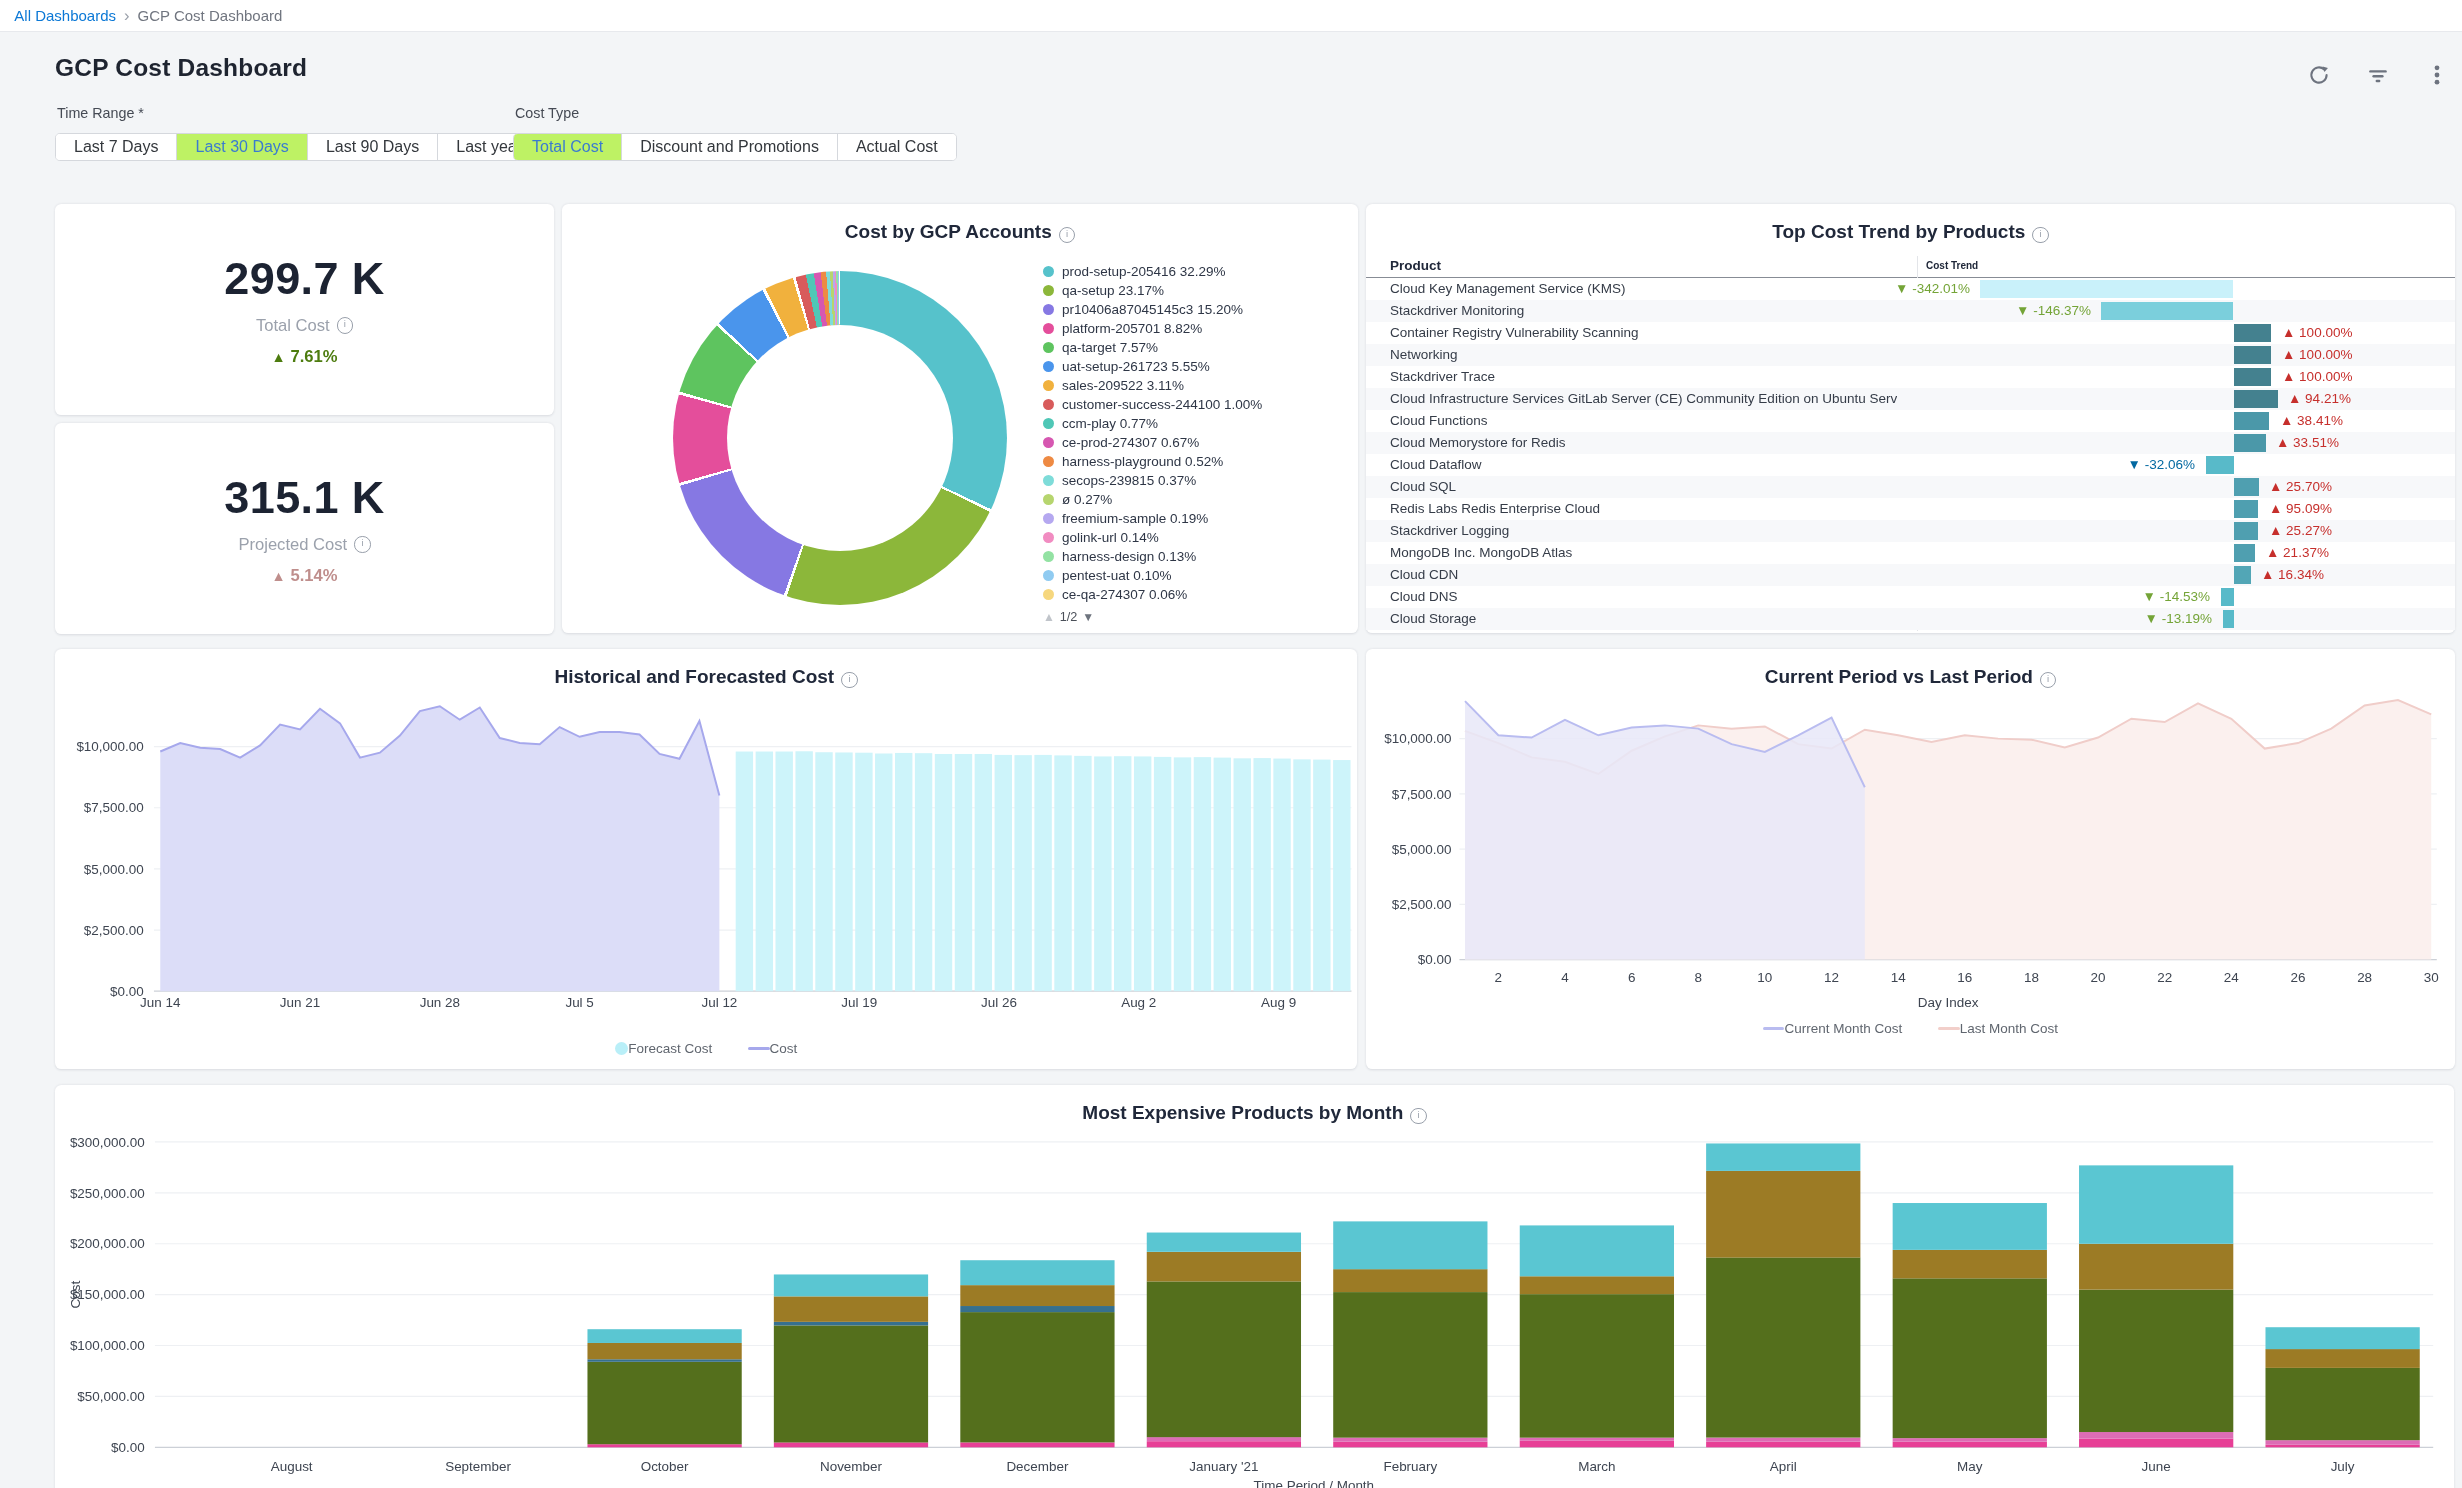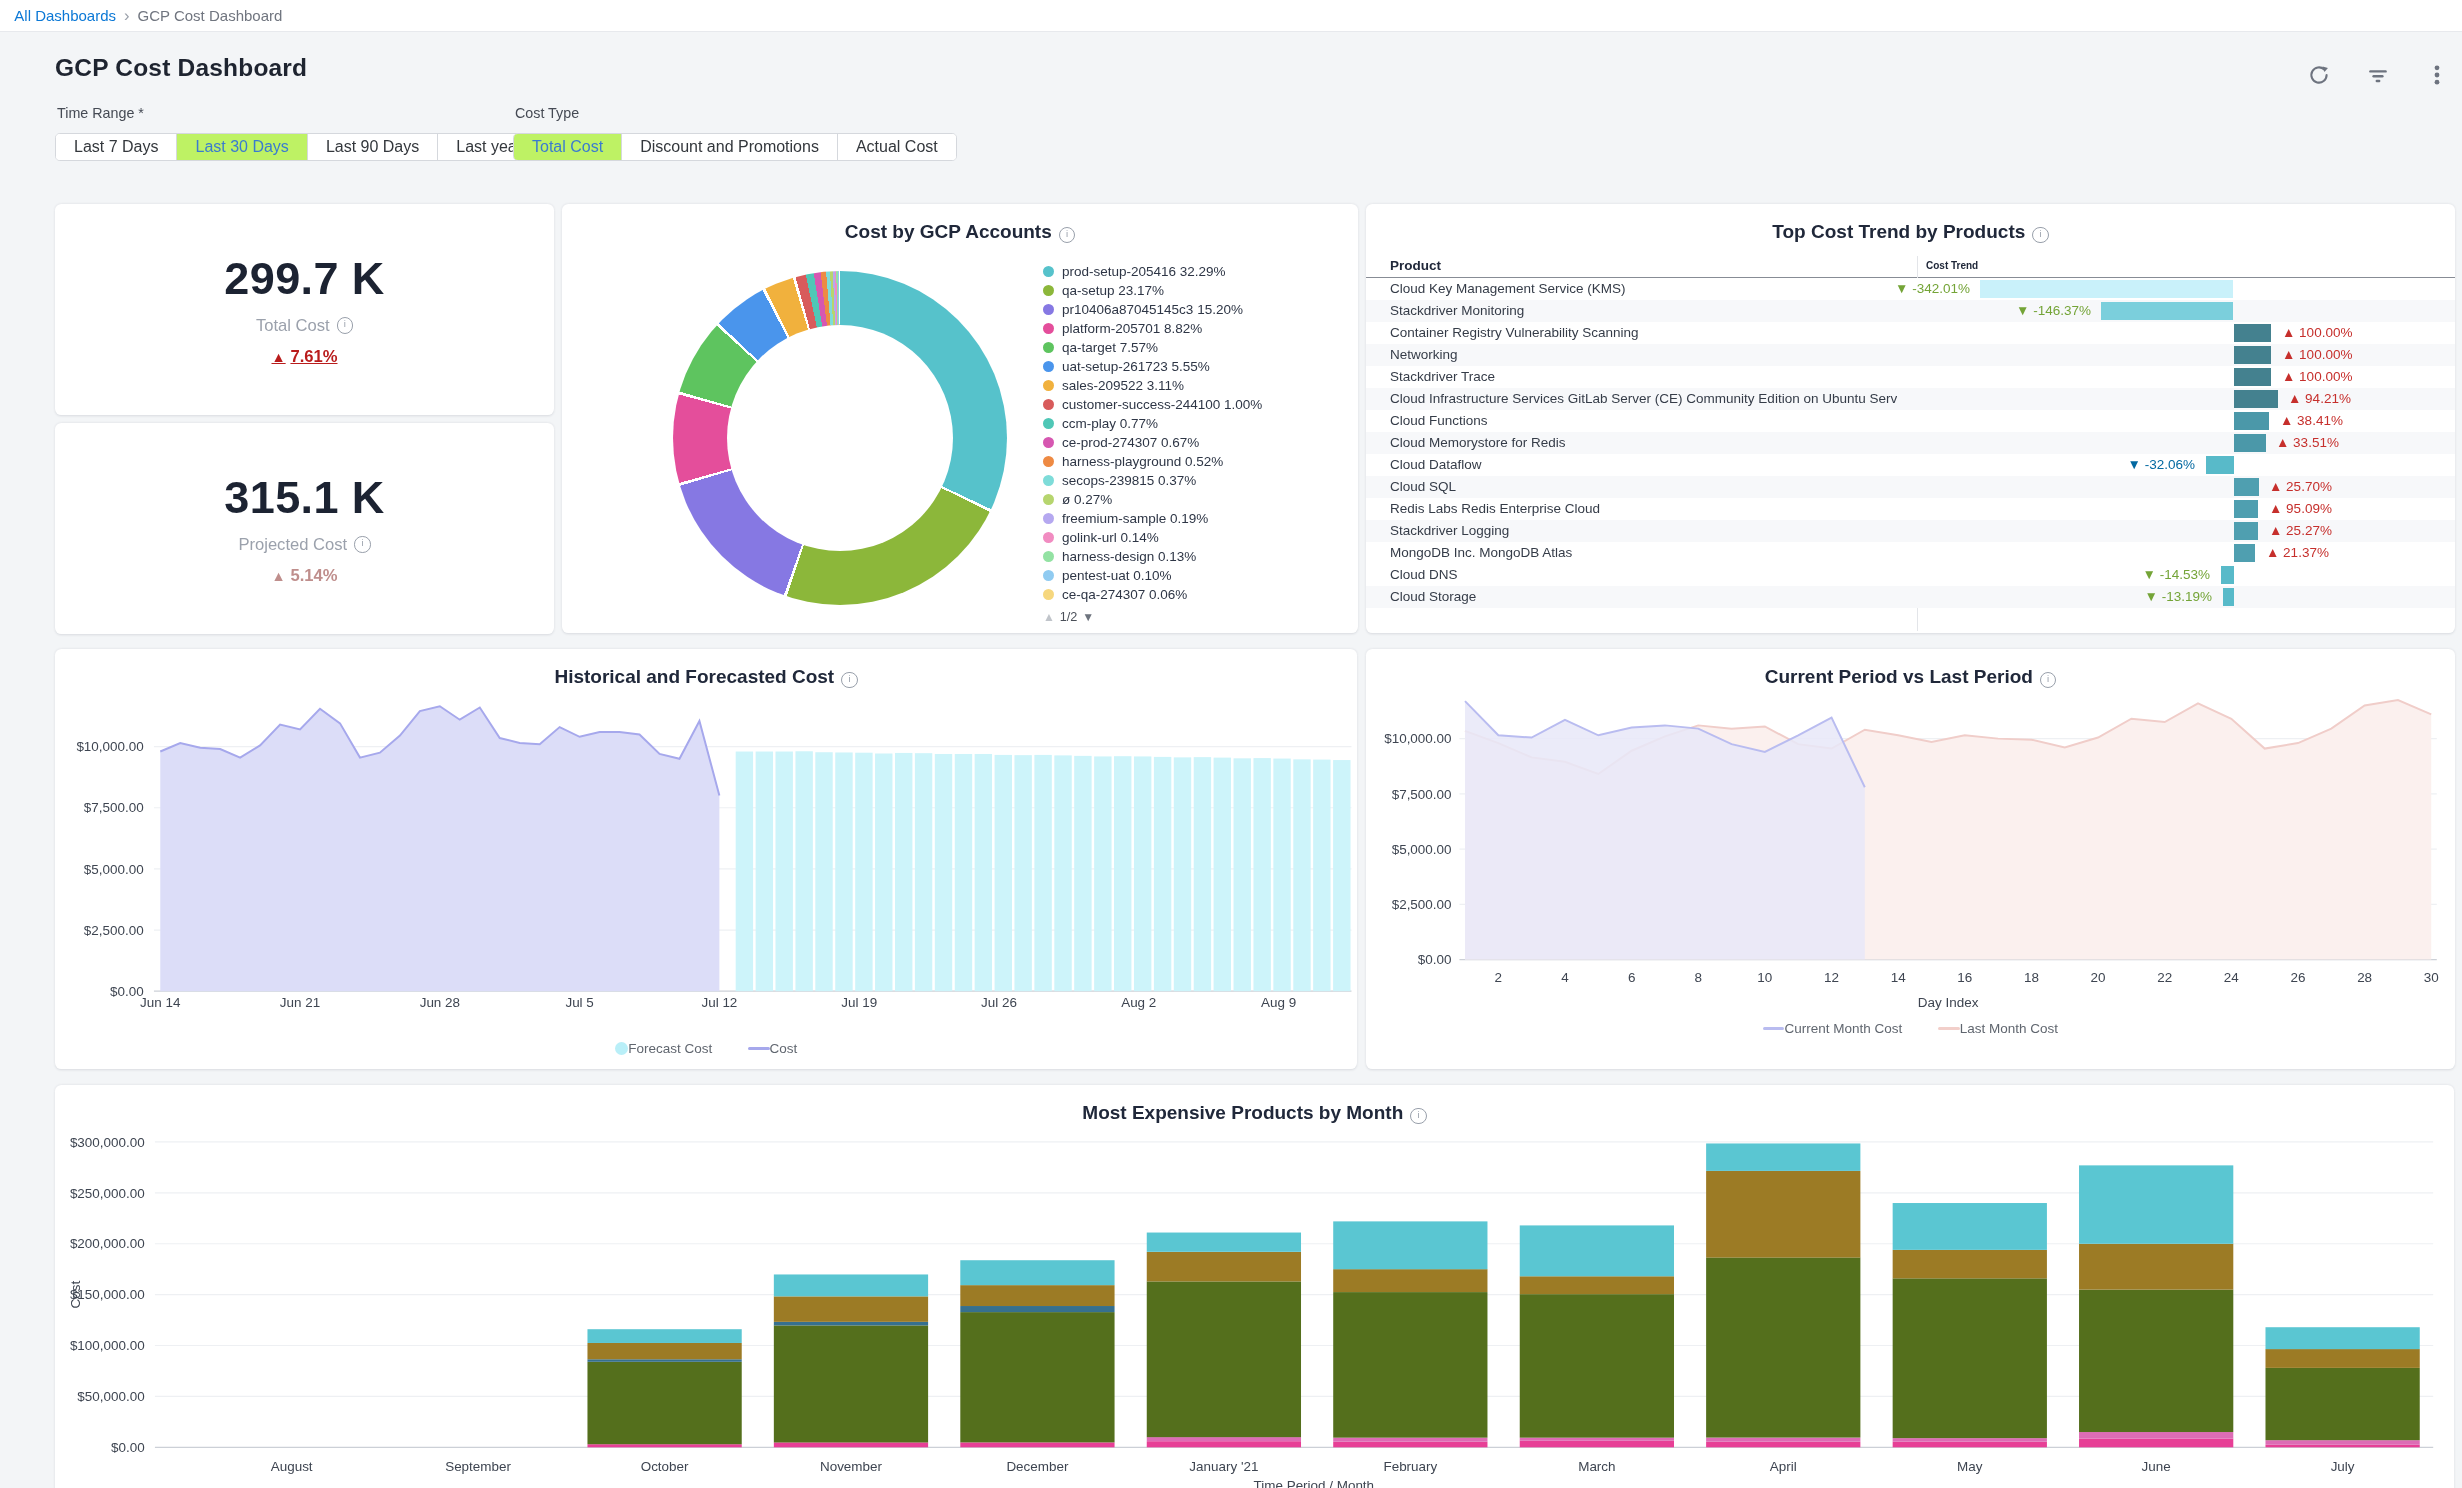--- a/index.html
+++ b/index.html
@@ -115,21 +115,21 @@
     <button class="seg-btn">Discount and Promotions</button>
     <button class="seg-btn">Actual Cost</button>
   </div>
 
 <div class="card kpi" style="left:55px;top:204px;width:499px;height:211px">
   <div class="kpi-value">299.7 K</div>
   <div class="kpi-label">
       <span>Total Cost</span>
       <span class="info">i</span>
     </div>
-  <div class="kpi-delta" id="kpi0-delta" style="color: #b91c1c; text-decoration: underline;"><span class="tri">▲</span><span>7.61%</span></div>
+  <div class="kpi-delta" id="kpi0-delta" style="color: #4d7c0f;"><span class="tri">▲</span><span>7.61%</span></div>
 </div>
 <div class="card kpi" style="left:55px;top:423px;width:499px;height:211px">
   <div class="kpi-value">315.1 K</div>
   <div class="kpi-label">
       <span>Projected Cost</span>
       <span class="info">i</span>
     </div>
   <div class="kpi-delta" id="kpi1-delta" style="color: rgb(191, 142, 140);"><span class="tri">▲</span><span>5.14%</span></div>
 </div>
 
@@ -309,20 +309,27 @@
         <div class="tcell">
           <div class="tbar" style="left:317px;width:24px;background:#4f9fb0"></div>
           <div class="tval" style="left:352px;color:#c62f2c">▲ 25.27%</div>
         </div>
       </div>
       <div class="trow">
         <div class="pcell">MongoDB Inc. MongoDB Atlas</div>
         <div class="tcell">
           <div class="tbar" style="left:317px;width:21.4px;background:#4f9fb0"></div>
           <div class="tval" style="left:349px;color:#c62f2c">▲ 21.37%</div>
+        </div>
+      </div>
+      <div class="trow alt">
+        <div class="pcell">Cloud CDN</div>
+        <div class="tcell">
+          <div class="tbar" style="left:317px;width:16.6px;background:#52a6b6"></div>
+          <div class="tval" style="left:344px;color:#c62f2c">▲ 16.34%</div>
         </div>
       </div>
       <div class="trow">
         <div class="pcell">Cloud DNS</div>
         <div class="tcell">
           <div class="tbar" style="left:304px;width:12.7px;background:#58bac9"></div>
           <div class="tval" style="right:245px;color:#74a437">▼ -14.53%</div>
         </div>
       </div>
       <div class="trow alt">

